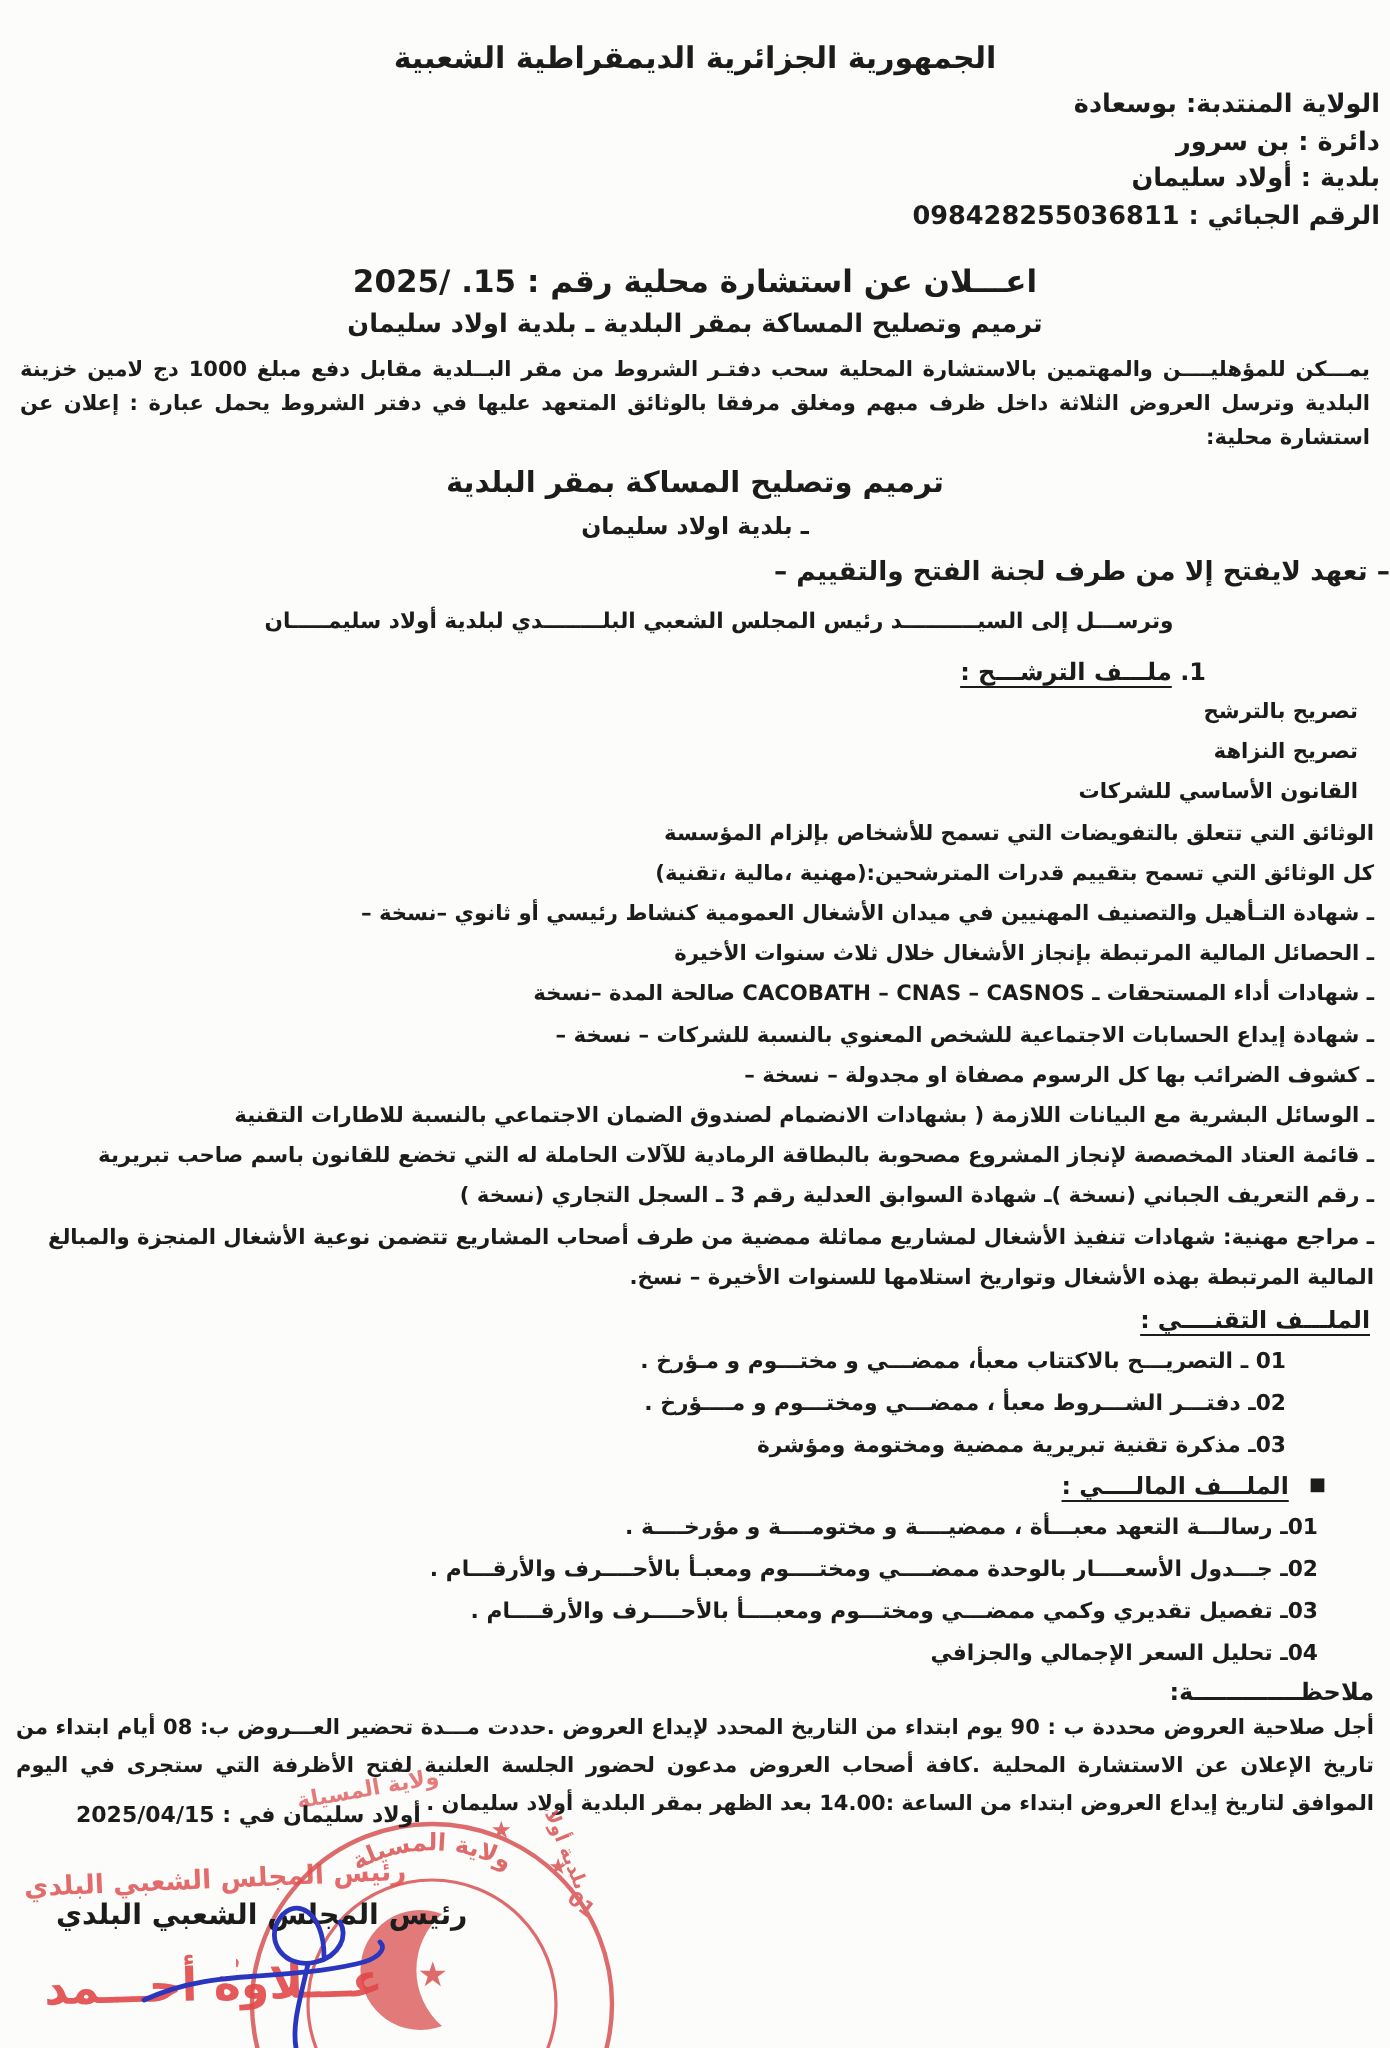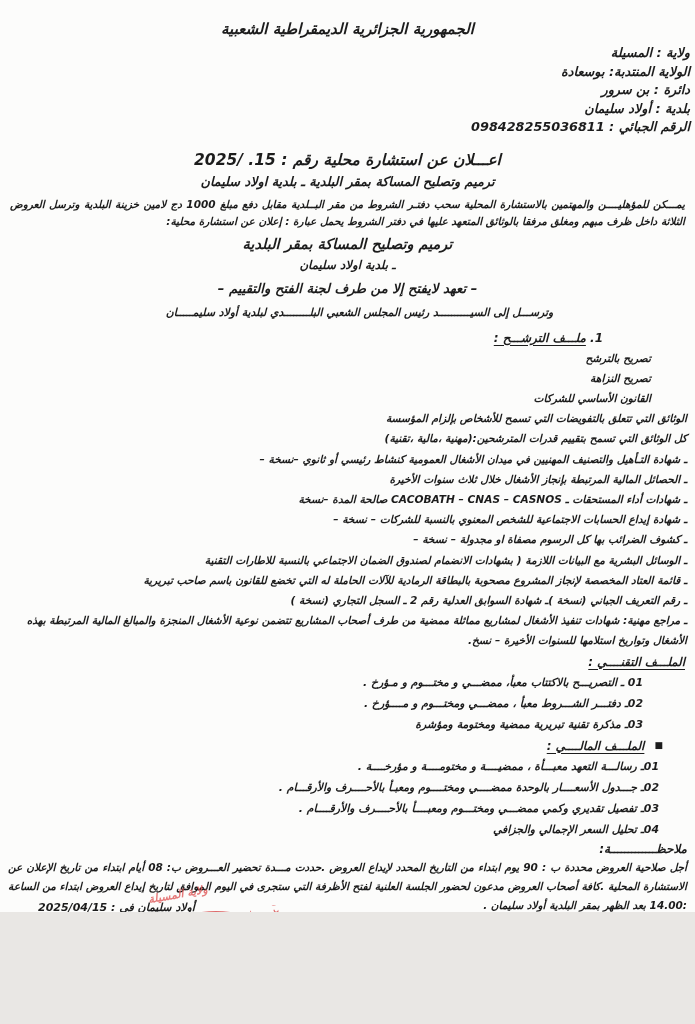--- a/index.html
+++ b/index.html
@@ -1,36 +1,36 @@
 <!DOCTYPE html>
 <html lang="ar" dir="rtl"><head>
 <meta charset="utf-8">
 <style>
   html,body{margin:0;padding:0;background:#e9e7e4;}
   .doc{
-    position:relative;width:695px;height:912px;margin:0 auto;
+    position:relative;width:695px;height:1024px;margin:0 auto;
     background:#fcfcfb;overflow:hidden;direction:rtl;
-    font-family:"DejaVu Sans",sans-serif;color:#1c1c1c;font-style:italic;
+    font-family:"DejaVu Sans",sans-serif;color:#1c1c1c;
   }
   .center{text-align:center;}
   .republic{padding-top:18px;font-size:15px;font-weight:700;line-height:22px;}
   .hdr{margin-top:4px;padding-left:4px;text-align:right;padding-right:5px;}
   .hdr .line{font-size:12.8px;font-weight:700;line-height:18.5px;}
   .title{margin-top:12px;font-size:15.5px;font-weight:700;line-height:23px;text-align:center;}
   .intro1{margin-top:9px;font-size:12.3px;font-weight:700;line-height:20px;text-align:center;}
   .intro2{font-size:12.8px;font-weight:700;line-height:20px;text-align:center;}
   .para{margin:4px 10px 0 10px;font-size:10.5px;font-weight:600;line-height:17px;text-align:justify;}
   .ptitle{margin-top:2px;font-size:14.5px;font-weight:700;line-height:24px;text-align:center;}
   .psub{font-size:11.8px;font-weight:700;line-height:19px;text-align:center;}
-  .commit{margin-top:3px;font-size:13.2px;font-weight:700;line-height:22px;text-align:center;}
+  .commit{margin-top:3px;font-size:13.2px;font-weight:700;line-height:22px;text-align:right;}
   .sendto{margin-top:4px;font-size:10.8px;font-weight:600;line-height:18px;text-align:center;padding-left:24px;}
   .sec1head{margin:6px 92px 0 0;font-size:12px;font-weight:700;line-height:20px;}
   .u{text-decoration:underline;text-underline-offset:3px;}
   .item{font-size:10.6px;font-weight:600;line-height:20.2px;padding:0 8px;}
-  .item.ind{padding-right:44px;}
+  .item.ind{padding-right:16px;}
   .sec2head{margin:1px 10px 0 0;font-size:11.8px;font-weight:700;line-height:20px;}
   .titem{font-size:10.9px;font-weight:600;line-height:21px;padding-right:52px;}
   .finhead{margin:0 32px 0 0;font-size:11.8px;font-weight:700;line-height:20px;}
   .finhead .sq{font-size:9px;vertical-align:2px;margin-left:6px;}
   .fitem{font-size:10.9px;font-weight:600;line-height:21px;padding-right:36px;}
   .notelabel{margin-right:8px;font-size:12px;font-weight:700;line-height:18px;}
   .notetext{margin:0 8px;font-size:10.5px;font-weight:600;line-height:19px;text-align:justify;}
   
   .place-date{position:absolute;left:38px;top:901px;font-size:11px;font-weight:700;z-index:3;white-space:nowrap;}
   .black-title{position:absolute;left:28px;top:950px;font-size:14.2px;font-weight:700;z-index:3;white-space:nowrap;}
@@ -44,21 +44,20 @@
   .signature{position:absolute;left:66px;top:944px;z-index:5;}
 </style>
 </head>
 <body>
 
 <div class="doc">
 
   <div class="republic center">الجمهورية الجزائرية الديمقراطية الشعبية</div>
 
   <div class="hdr">
-    <div class="line">ولاية : المسيلة</div>
     <div class="line">الولاية المنتدبة: بوسعادة</div>
     <div class="line">دائرة : بن سرور</div>
     <div class="line">بلدية : أولاد سليمان</div>
     <div class="line">الرقم الجبائي : 098428255036811</div>
   </div>
 
   <div class="title">اعـــلان عن استشارة  محلية رقم : 15. /2025</div>
 
   <div class="intro2">ترميم وتصليح المساكة بمقر البلدية ـ بلدية اولاد سليمان</div>
 
@@ -79,21 +78,21 @@
     <div class="item ind">القانون الأساسي للشركات</div>
     <div class="item">الوثائق التي تتعلق بالتفويضات التي تسمح للأشخاص بإلزام المؤسسة</div>
     <div class="item">كل الوثائق التي تسمح بتقييم قدرات المترشحين:(مهنية ،مالية ،تقنية)</div>
     <div class="item">ـ شهادة التـأهيل والتصنيف المهنيين في ميدان الأشغال العمومية كنشاط رئيسي أو ثانوي –نسخة –</div>
     <div class="item">ـ الحصائل المالية المرتبطة بإنجاز الأشغال خلال ثلاث سنوات الأخيرة</div>
     <div class="item">ـ شهادات أداء المستحقات ـ CACOBATH – CNAS – CASNOS صالحة المدة –نسخة</div>
     <div class="item">ـ شهادة إيداع الحسابات الاجتماعية للشخص المعنوي بالنسبة للشركات – نسخة –</div>
     <div class="item">ـ كشوف الضرائب بها كل الرسوم مصفاة او مجدولة – نسخة –</div>
     <div class="item">ـ الوسائل البشرية مع البيانات اللازمة ( بشهادات الانضمام لصندوق الضمان الاجتماعي بالنسبة للاطارات التقنية</div>
     <div class="item">ـ قائمة العتاد المخصصة لإنجاز المشروع مصحوبة بالبطاقة الرمادية للآلات الحاملة له التي تخضع للقانون باسم صاحب تبريرية</div>
-    <div class="item">ـ رقم التعريف الجباني (نسخة )ـ شهادة السوابق العدلية رقم 2 ـ السجل التجاري (نسخة )</div>
+    <div class="item">ـ رقم التعريف الجباني (نسخة )ـ شهادة السوابق العدلية رقم 3 ـ السجل التجاري (نسخة )</div>
     <div class="item">ـ مراجع مهنية: شهادات تنفيذ الأشغال لمشاريع مماثلة ممضية من طرف أصحاب المشاريع تتضمن نوعية الأشغال المنجزة والمبالغ المالية المرتبطة بهذه الأشغال وتواريخ استلامها للسنوات الأخيرة – نسخ.</div>
   </div>
 
   <div class="sec2head">
     <span class="u">الملـــف التقنــــي :</span>
   </div>
   <div>
     <div class="titem">01 ـ التصريـــح بالاكتتاب معبأ، ممضـــي و مختـــوم و مـؤرخ .</div>
     <div class="titem">02ـ دفتـــر الشـــروط معبأ ، ممضـــي ومختـــوم و مــــؤرخ .</div>
     <div class="titem">03ـ مذكرة تقنية تبريرية ممضية ومختومة ومؤشرة</div>

